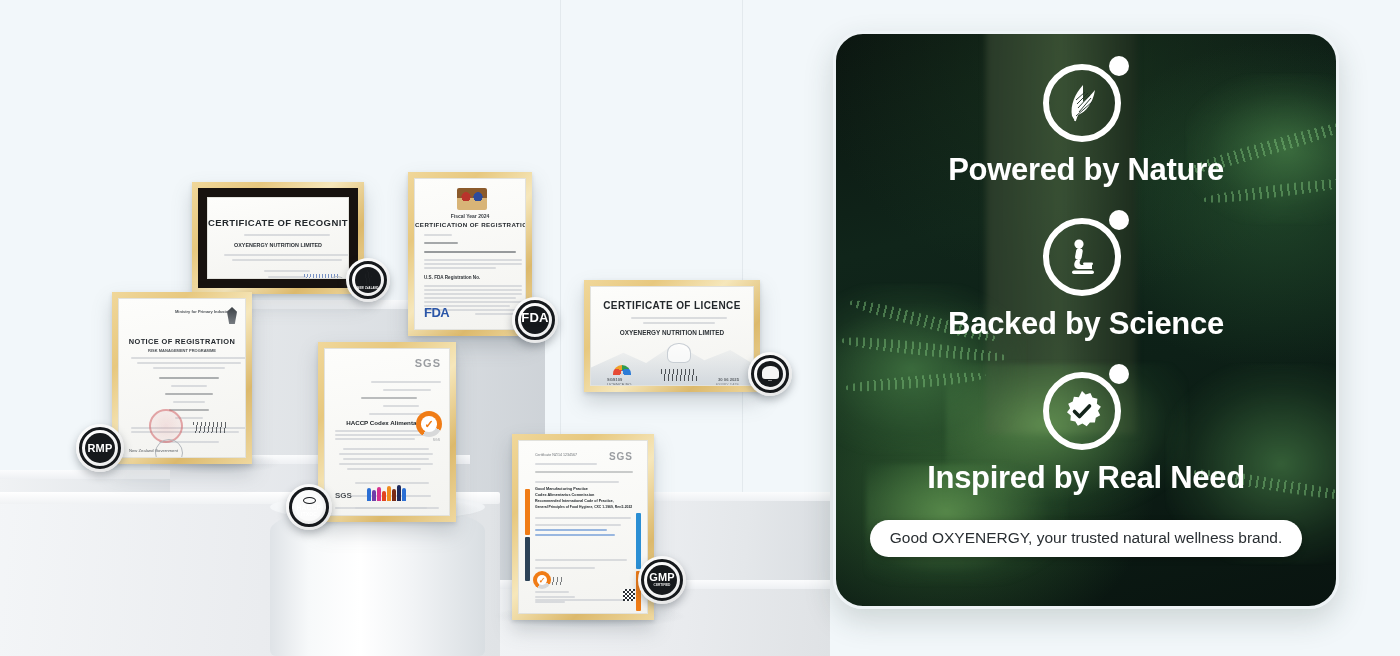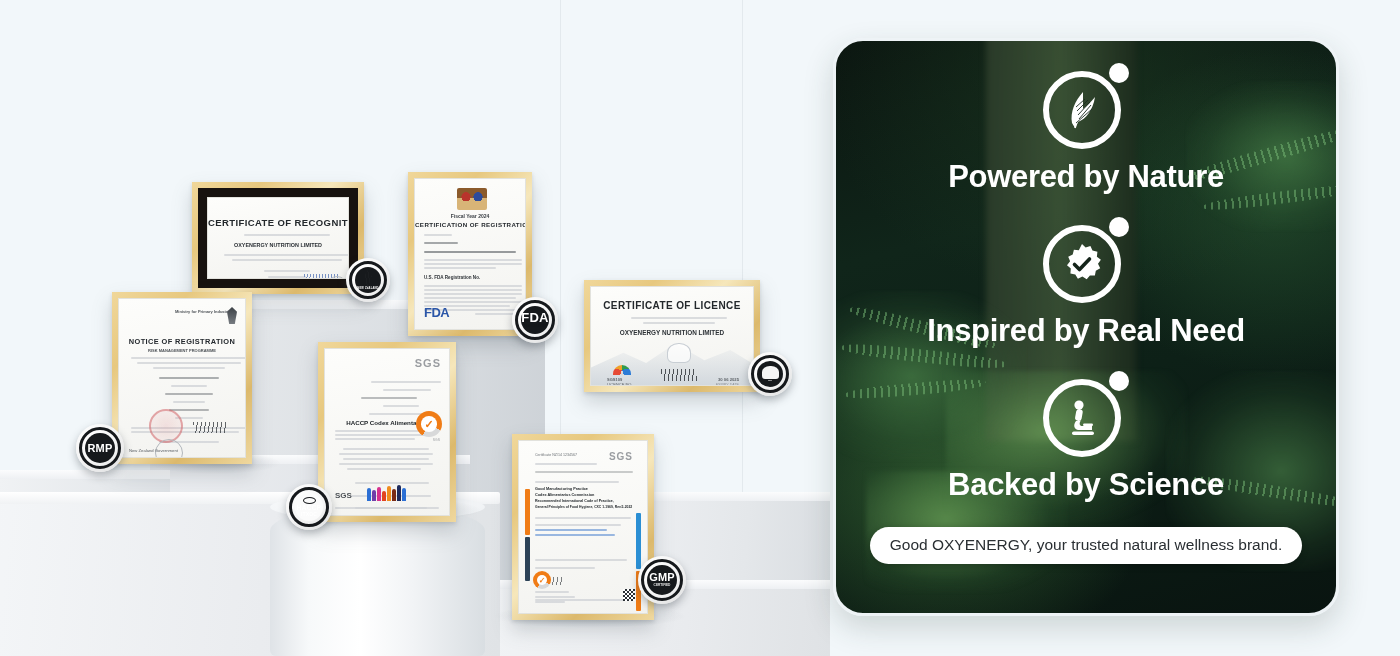--- a/index.html
+++ b/index.html
@@ -191,21 +191,21 @@
       radial-gradient(circle at 70% 40%, #2c4b9b 0 18%, transparent 19%),
       linear-gradient(180deg,#8b5a2b 0 45%, #d8b477 46% 100%);
   }
 
   
   .figs { position: absolute; display: flex; align-items: flex-end; gap: 1px; }
   .figs i { display: block; width: 4px; border-radius: 2px 2px 0 0; }
 
   
   #right-panel {
-    position: absolute; left: 833px; top: 38px; width: 506px; height: 578px;
+    position: absolute; left: 833px; top: 31px; width: 506px; height: 578px;
     border-radius: 30px;
     border: 3px solid #eef3f6;
     overflow: hidden;
     background:
       radial-gradient(ellipse 60% 45% at 22% 78%, rgba(72,132,64,.55) 0%, rgba(20,40,22,0) 70%),
       radial-gradient(ellipse 55% 40% at 88% 30%, rgba(46,96,54,.5) 0%, rgba(15,30,18,0) 72%),
       radial-gradient(ellipse 70% 50% at 50% 8%, rgba(30,60,34,.55) 0%, rgba(8,18,10,0) 75%),
       linear-gradient(165deg,#0b1510 0%,#10251a 32%,#0d2017 58%,#091410 100%);
     box-shadow: 0 12px 30px rgba(40,60,50,.18);
   }
@@ -569,41 +569,41 @@
         </div>
       </div>
       <div class="feature-label">Powered by Nature</div>
     </div>
 
     <div class="feature">
       <div class="badge-circle">
         <div class="outline"></div>
         <div class="dot"></div>
         <div class="glyph">
-          <svg width="44" height="44" viewBox="0 0 44 44" aria-hidden="true">
-            <path d="M22 2 l3.6 3.4 4.8-1.3 2.1 4.5 4.9 1.1 -0.5 5 4 3-2.9 4.1 2.2 4.5-4.4 2.4-0.9 4.9-5-0.2-3.2 3.8-4.3-2.6-4.5 2.2-2.6-4.3-4.9-1 0.4-5-3.8-3.3 3.1-3.9-1.9-4.6 4.5-2.1 1.2-4.8 4.9 0.5z" fill="#ffffff"></path>
-            <path d="M14.5 22.5 l5 5 10-10.5" stroke="#14241a" stroke-width="3.6" fill="none" stroke-linecap="round" stroke-linejoin="round"></path>
-          </svg>
-        </div>
-      </div>
-      <div class="feature-label">Inspired by Real Need</div>
-    </div>
-
-    <div class="feature">
-      <div class="badge-circle">
-        <div class="outline"></div>
-        <div class="dot"></div>
-        <div class="glyph">
           <svg width="40" height="42" viewBox="0 0 40 42" aria-hidden="true">
             <circle cx="17" cy="8" r="4.6" fill="#ffffff"></circle>
             <rect x="13.6" y="12" width="6.6" height="12" rx="3" fill="#ffffff" transform="rotate(10 17 18)"></rect>
             <path d="M14 24 C11 28 12 32 16 33 L30 33 L30 29 L20 29 C17.5 29 17 26.5 18.5 24 Z" fill="#ffffff"></path>
             <rect x="10" y="34.5" width="22" height="3.6" rx="1.8" fill="#ffffff"></rect>
             <rect x="21" y="26.5" width="10" height="2.4" rx="1.2" fill="#ffffff"></rect>
           </svg>
         </div>
       </div>
       <div class="feature-label">Backed by Science</div>
     </div>
 
+    <div class="feature">
+      <div class="badge-circle">
+        <div class="outline"></div>
+        <div class="dot"></div>
+        <div class="glyph">
+          <svg width="44" height="44" viewBox="0 0 44 44" aria-hidden="true">
+            <path d="M22 2 l3.6 3.4 4.8-1.3 2.1 4.5 4.9 1.1 -0.5 5 4 3-2.9 4.1 2.2 4.5-4.4 2.4-0.9 4.9-5-0.2-3.2 3.8-4.3-2.6-4.5 2.2-2.6-4.3-4.9-1 0.4-5-3.8-3.3 3.1-3.9-1.9-4.6 4.5-2.1 1.2-4.8 4.9 0.5z" fill="#ffffff"></path>
+            <path d="M14.5 22.5 l5 5 10-10.5" stroke="#14241a" stroke-width="3.6" fill="none" stroke-linecap="round" stroke-linejoin="round"></path>
+          </svg>
+        </div>
+      </div>
+      <div class="feature-label">Inspired by Real Need</div>
+    </div>
+
     <div id="caption-pill">Good OXYENERGY, your trusted natural wellness brand.</div>
   </div>
 </div>
 
 </body></html>

